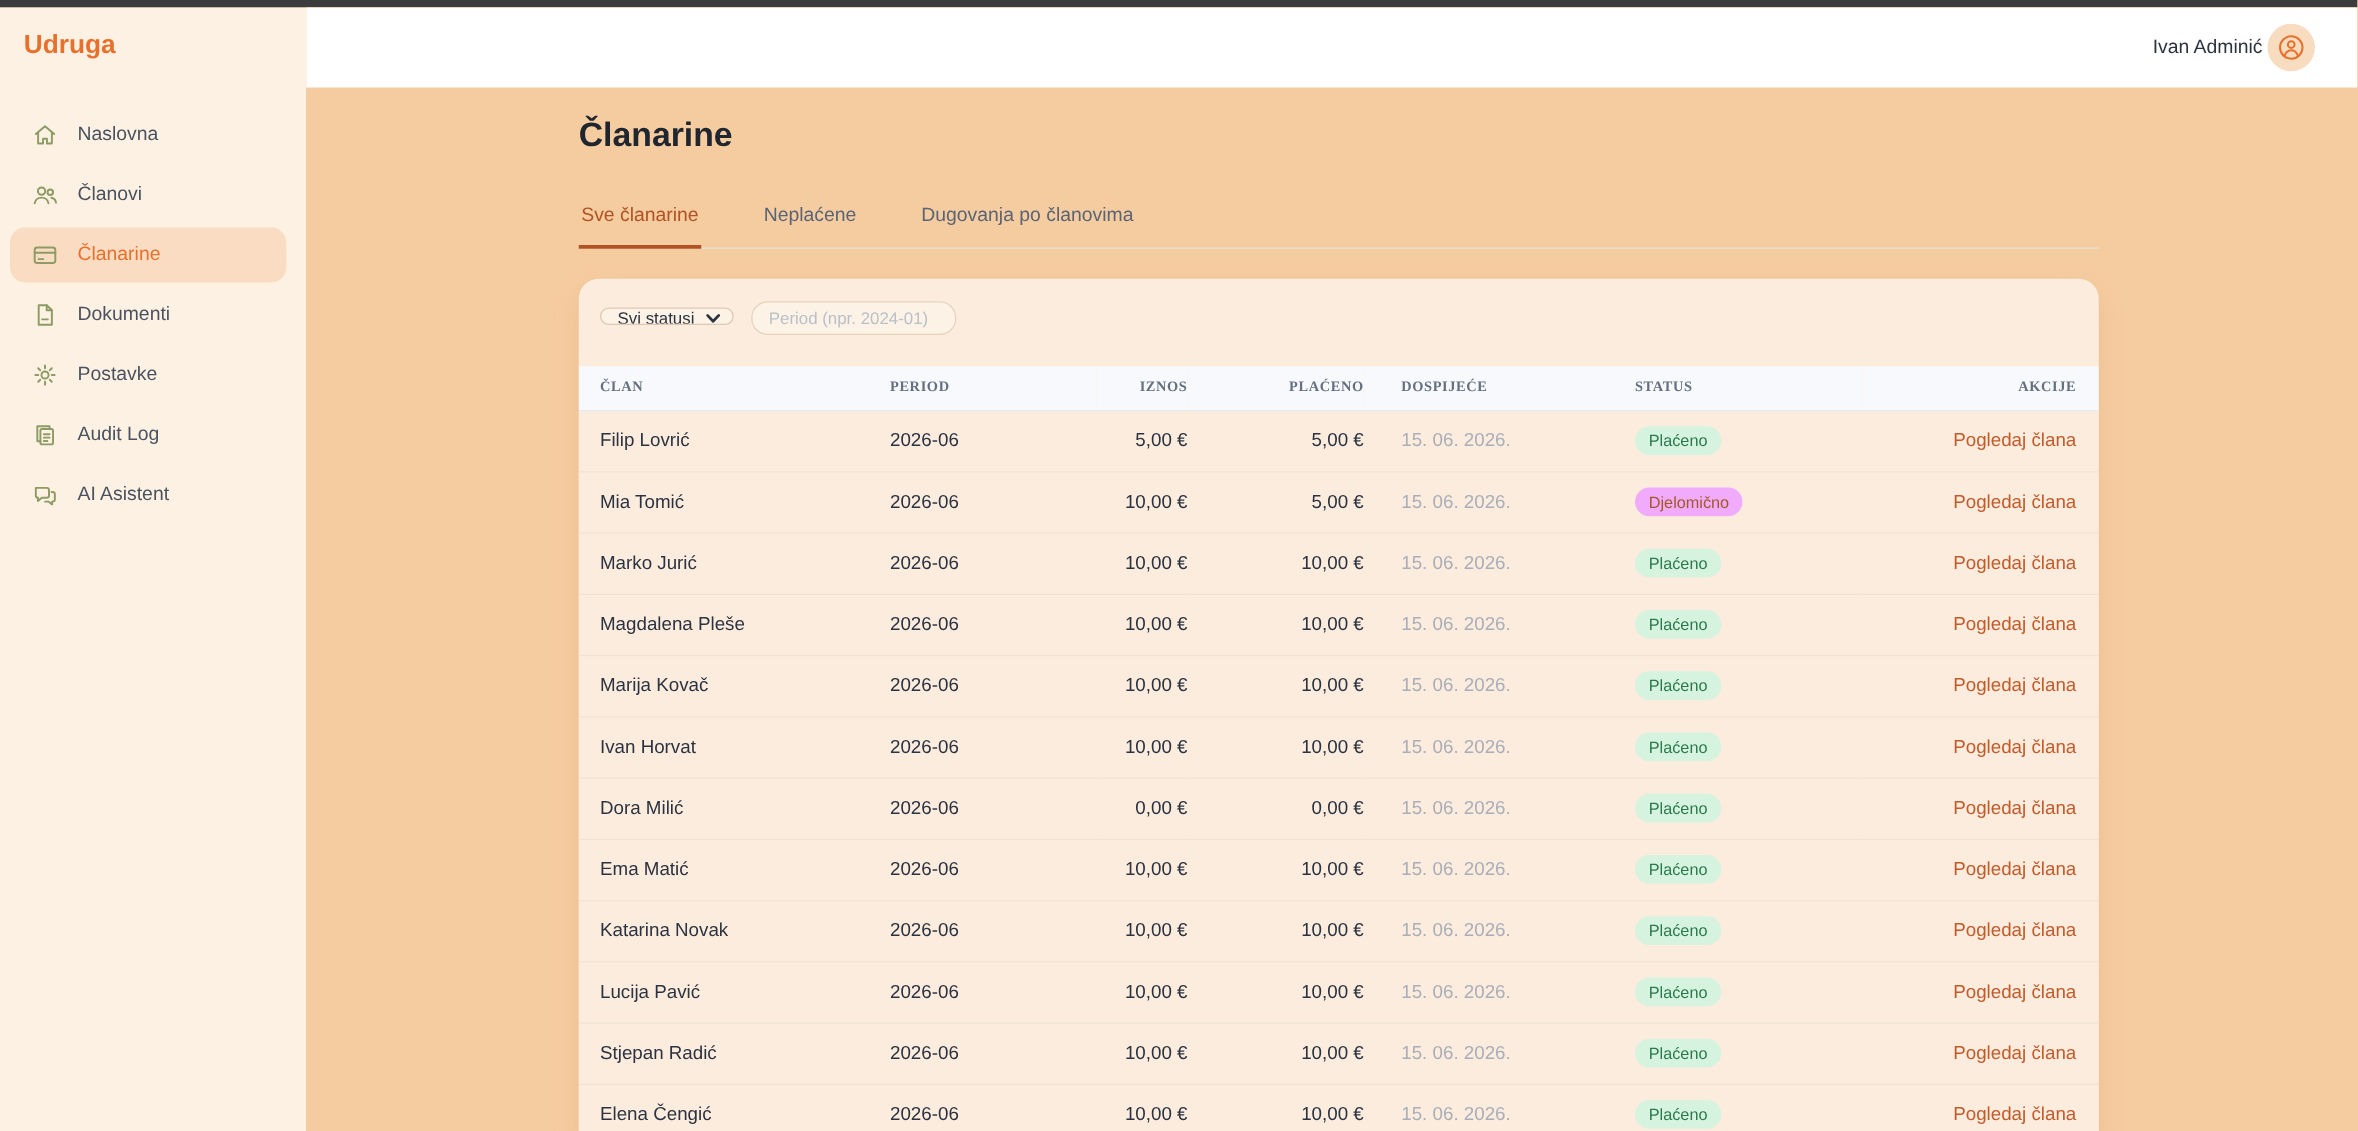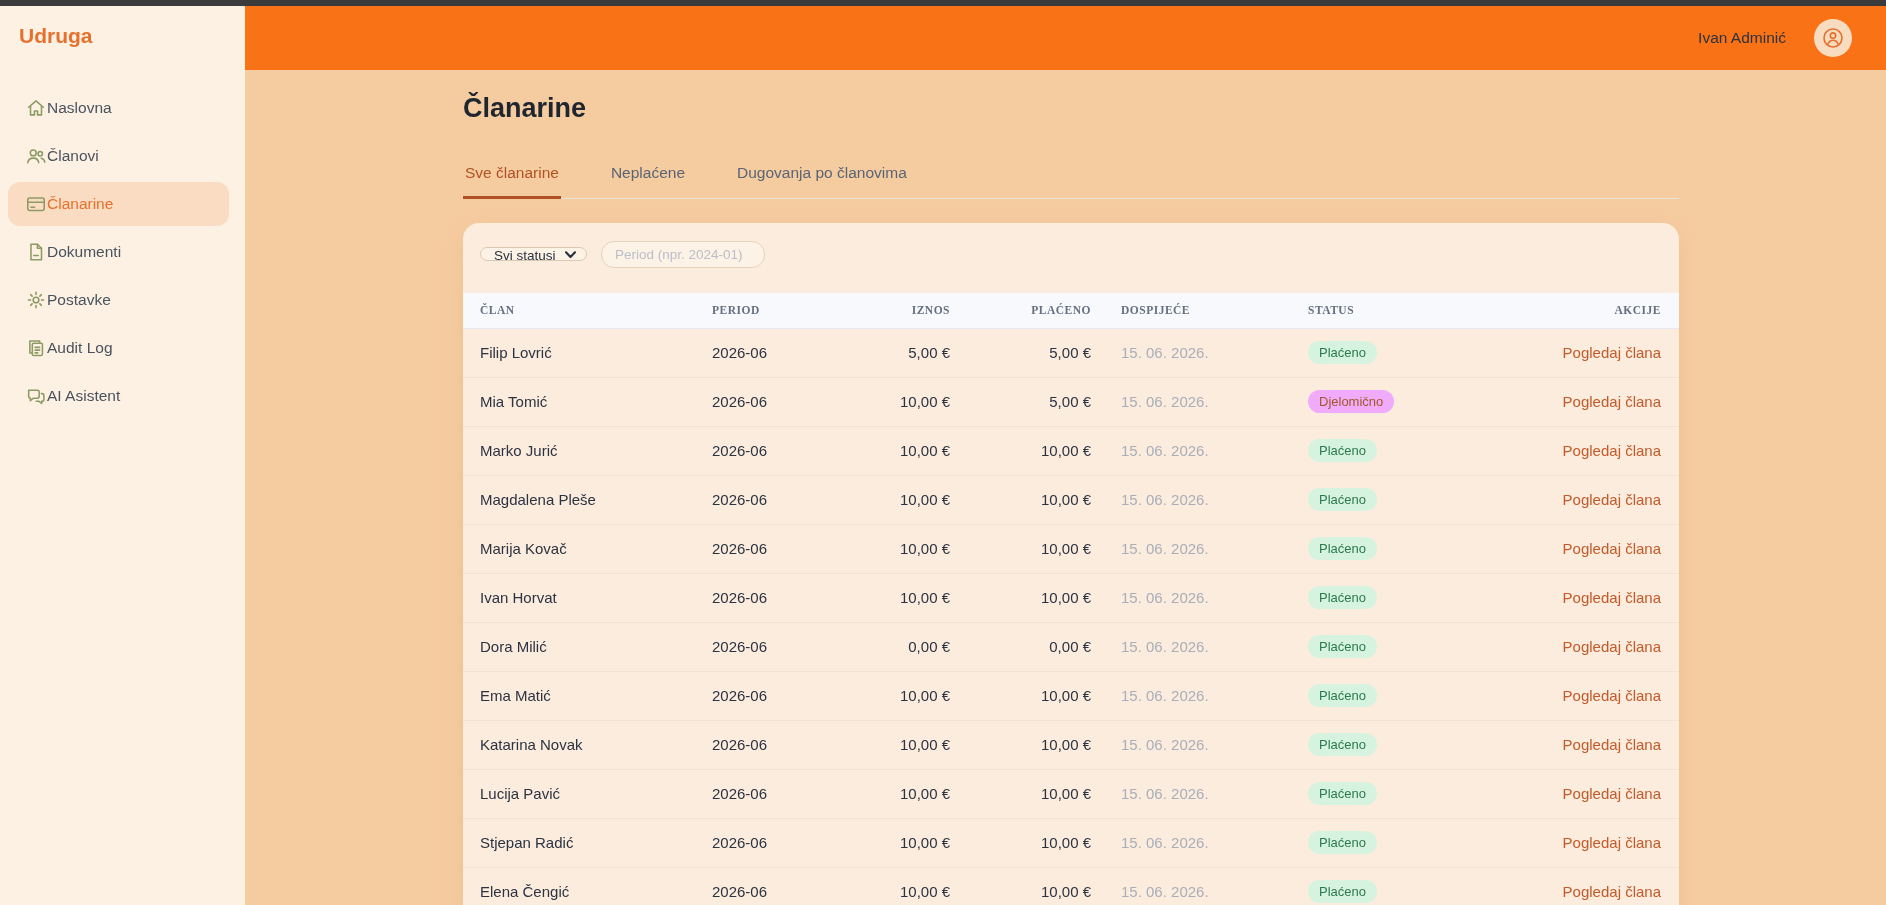--- a/index.html
+++ b/index.html
@@ -17,35 +17,35 @@
   .sidebar {
     width:245px; flex:0 0 245px; background:#fdf1e3; height:100%;
     padding-top:16px;
   }
   .logo {
     color:#e8702d; font-size:21px; font-weight:700;
     padding-left:19px; line-height:28px;
   }
   .nav { margin-top:36px; display:flex; flex-direction:column; }
   .nav-item {
-    display:flex; align-items:center; 
+    display:flex; align-items:center; gap:15px;
     height:44px; margin:0 16px 4px 8px; padding-left:17px;
     border-radius:12px; cursor:pointer;
     color:#4a5260; font-size:15.5px;
   }
   .nav-item.active { background:#f9dcc1; color:#e8702d; font-weight:500; }
   .nav-icon { width:22px; height:22px; display:flex; align-items:center; justify-content:center; }
   .nav-icon svg { width:22px; height:22px; stroke:#8d9b64; fill:none; stroke-width:1.7; stroke-linecap:round; stroke-linejoin:round; }
 
   
   .main { flex:1; display:flex; flex-direction:column; background:#f5cca0; }
   .topbar {
-    height:64px; background:#f97316;
+    height:64px; background:#ffffff;
     display:flex; align-items:center; justify-content:flex-end;
-    padding-right:34px; gap:28px; flex:0 0 64px;
+    padding-right:34px; gap:4px; flex:0 0 64px;
   }
   .user-name { font-size:15.5px; color:#2c3240; }
   .avatar {
     width:38px; height:38px; border-radius:50%; background:#f7dcc0;
     display:flex; align-items:center; justify-content:center;
   }
   .avatar svg { width:24px; height:24px; stroke:#e8702d; fill:none; stroke-width:1.6; stroke-linecap:round; }
 
   
   .content { width:1216px; margin-left:218px; }

